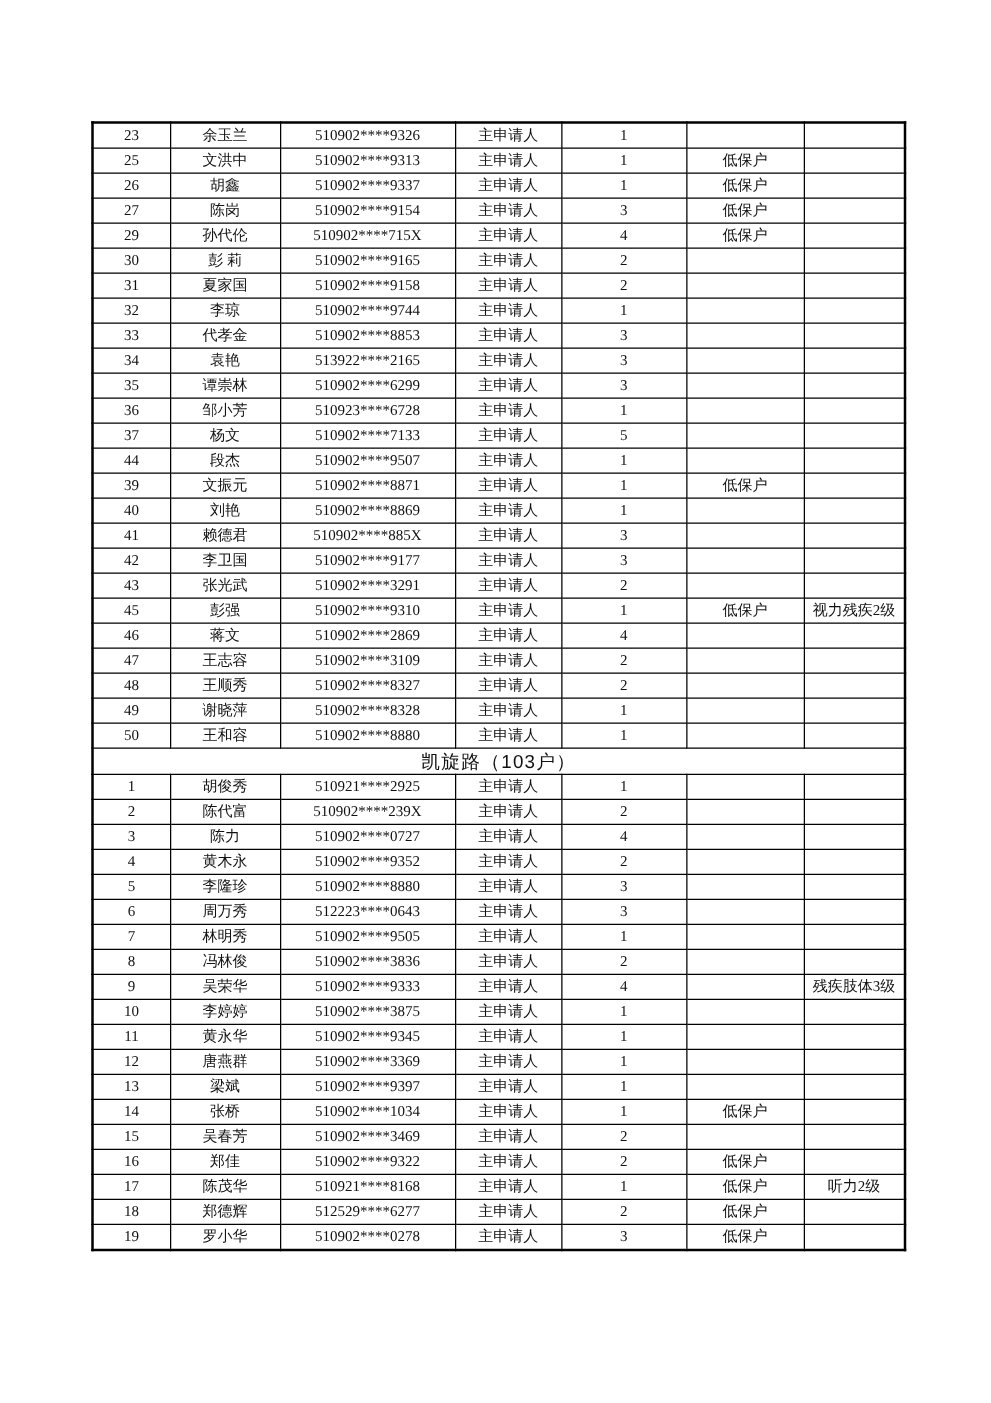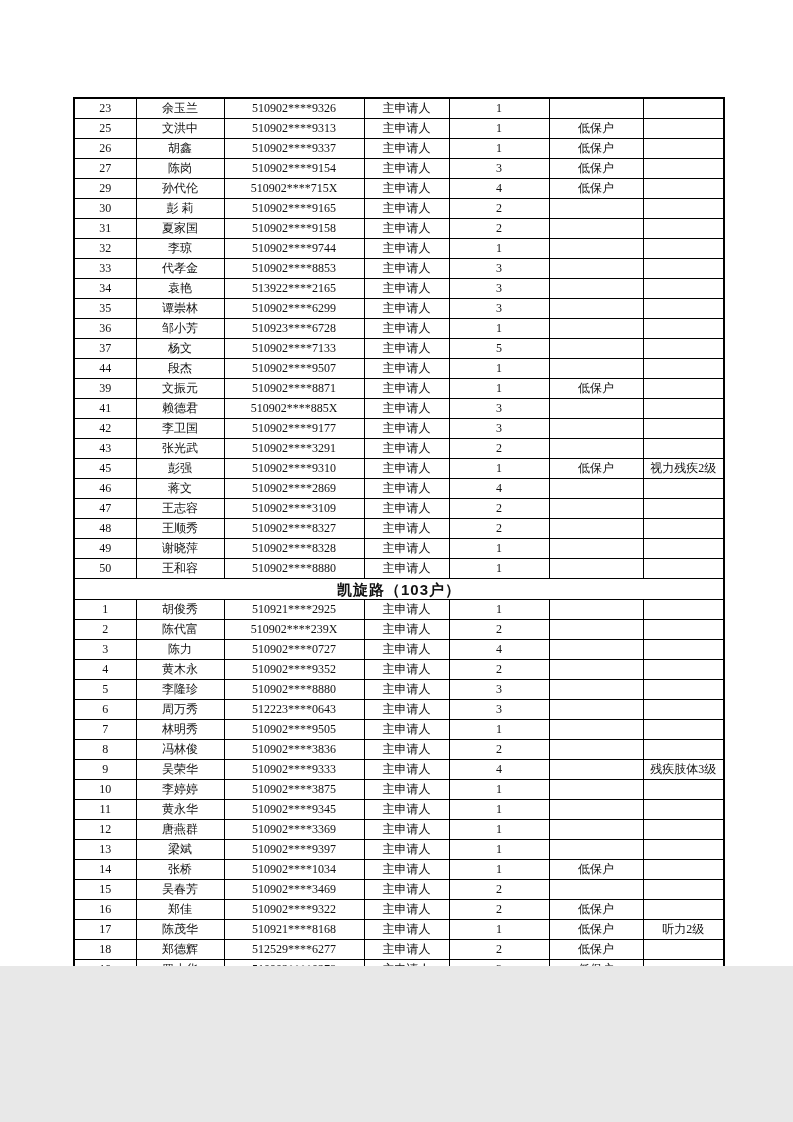--- a/index.html
+++ b/index.html
@@ -1,19 +1,19 @@
 <!DOCTYPE html>
 <html><head>
 <meta charset="utf-8">
 <style>
   html, body { margin: 0; padding: 0; background: #e8e8e8; }
   .page {
     position: relative;
     width: 793px;
-    height: 966px;
+    height: 1122px;
     background: #ffffff;
     margin: 0 auto;
     overflow: hidden;
     font-family: "Liberation Serif", "DejaVu Serif", serif;
     color: #111111;
   }
   table.roster {
     position: absolute;
     left: 73px;
     top: 97px;
@@ -28,21 +28,21 @@
     padding: 0 2px;
     text-align: center;
     vertical-align: middle;
     font-size: 12px;
     line-height: 17px;
     white-space: nowrap;
     overflow: hidden;
   }
   table.roster td.section-title {
     font-family: "Liberation Sans", "DejaVu Sans", sans-serif;
-    font-weight: bold;
+    font-weight: normal;
     font-size: 15px;
     letter-spacing: 1px;
     height: 20px;
     margin-left: 48px;
   }
 </style>
 </head>
 <body>
 
 <div class="page">
@@ -186,20 +186,29 @@
         <tr>
           <td>39</td>
           <td>文振元</td>
           <td>510902****8871</td>
           <td>主申请人</td>
           <td>1</td>
           <td>低保户</td>
           <td></td>
         </tr>
         <tr>
+          <td>40</td>
+          <td>刘艳</td>
+          <td>510902****8869</td>
+          <td>主申请人</td>
+          <td>1</td>
+          <td></td>
+          <td></td>
+        </tr>
+        <tr>
           <td>41</td>
           <td>赖德君</td>
           <td>510902****885X</td>
           <td>主申请人</td>
           <td>3</td>
           <td></td>
           <td></td>
         </tr>
         <tr>
           <td>42</td>

